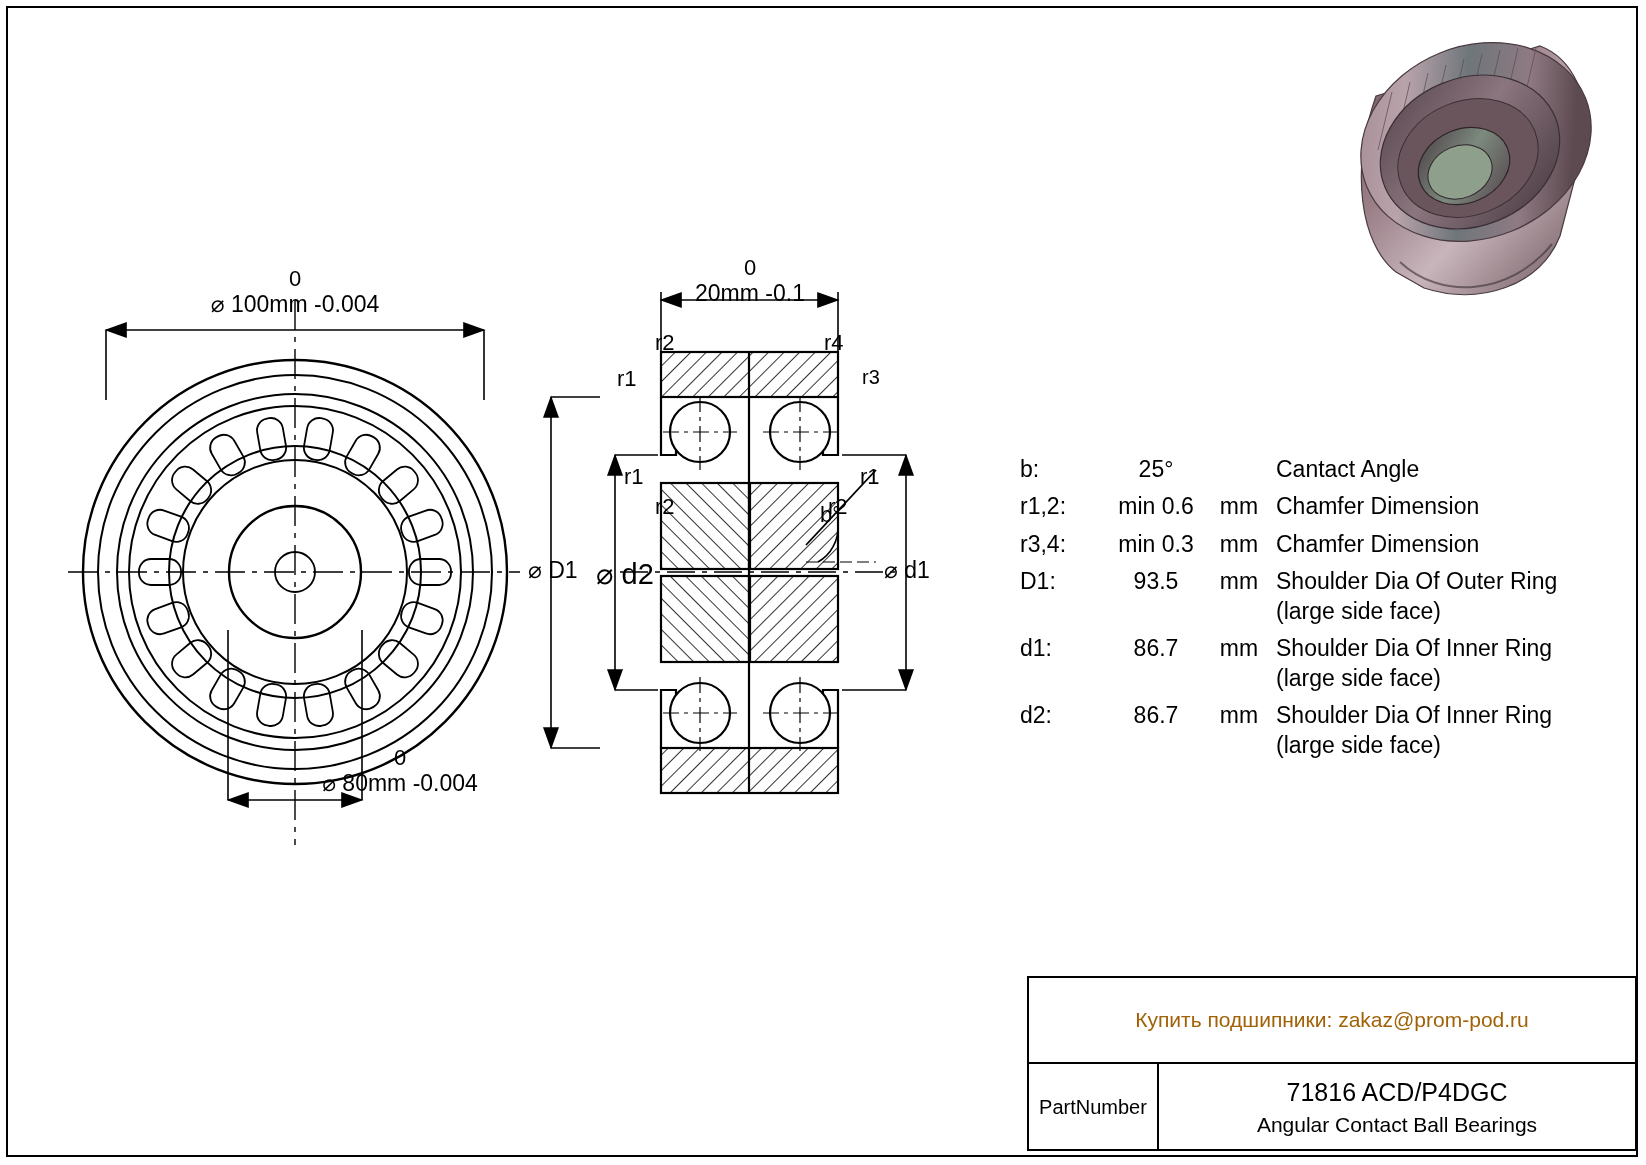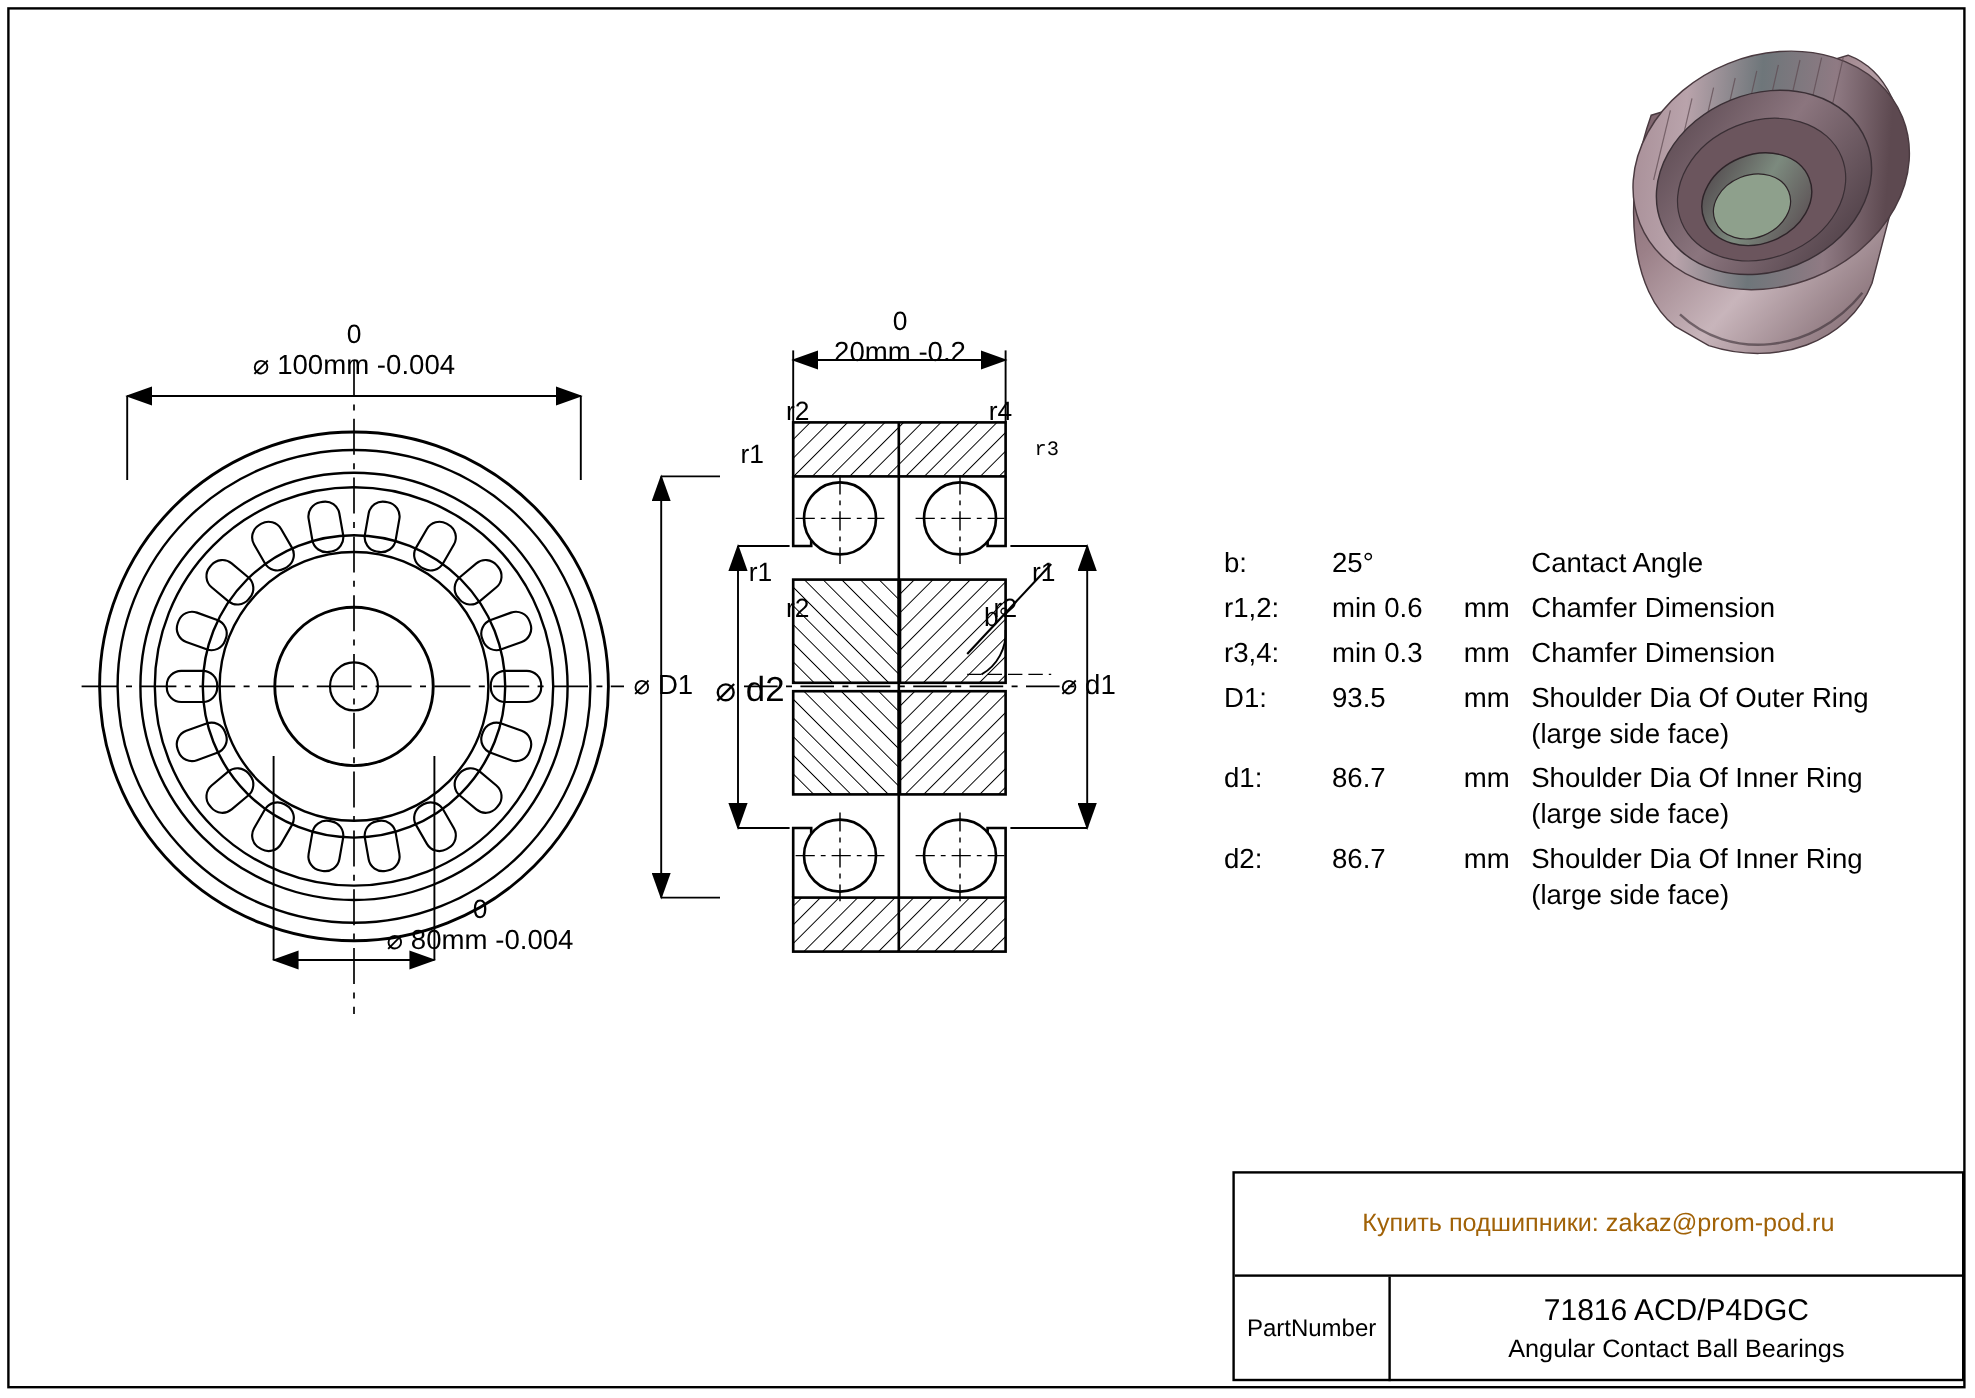--- a/index.html
+++ b/index.html
@@ -50,20 +50,21 @@
     font-size: 23px;
     line-height: 1.28;
   }
   .spec-key {
     width: 90px;
     flex: none;
   }
   .spec-val {
     width: 92px;
     flex: none;
+    text-align: center;
   }
   .spec-unit {
     width: 74px;
     flex: none;
     text-align: center;
   }
   .spec-desc {
     flex: 1;
   }
   .spec-desc .sub {
@@ -353,27 +354,27 @@
   <div style="font-size:23px;">⌀ 100mm  -0.004</div>
 </div>
 
 <div class="dim-stack" style="left:250px; top:745px; width:300px;">
   <div>0</div>
   <div style="font-size:23px;">⌀ 80mm  -0.004</div>
 </div>
 
 <div class="dim-stack" style="left:655px; top:255px; width:190px;">
   <div>0</div>
-  <div style="font-size:23px;">20mm  -0.2</div>
+  <div style="font-size:23px;">20mm  -0.1</div>
 </div>
 
 <div class="txt" style="left:655px; top:330px; font-size:22px;">r2</div>
 <div class="txt" style="left:824px; top:330px; font-size:22px;">r4</div>
 <div class="txt" style="left:617px; top:366px; font-size:22px;">r1</div>
-<div class="txt" style="left:862px; top:366px; font-size:17px;font-family:Liberation Mono, monospace;">r3</div>
+<div class="txt" style="left:862px; top:366px; font-size:20px;">r3</div>
 <div class="txt" style="left:624px; top:464px; font-size:22px;">r1</div>
 <div class="txt" style="left:860px; top:464px; font-size:22px;">r1</div>
 <div class="txt" style="left:655px; top:494px; font-size:22px;">r2</div>
 <div class="txt" style="left:828px; top:494px; font-size:22px;">r2</div>
 <div class="txt" style="left:820px; top:502px; font-size:22px;">b°</div>
 
 <div class="txt" style="left:528px; top:557px; font-size:23px;">⌀ D1</div>
 <div class="txt" style="left:596px; top:557px; font-size:29px;">⌀ d2</div>
 <div class="txt" style="left:884px; top:557px; font-size:23px;">⌀ d1</div>
 

